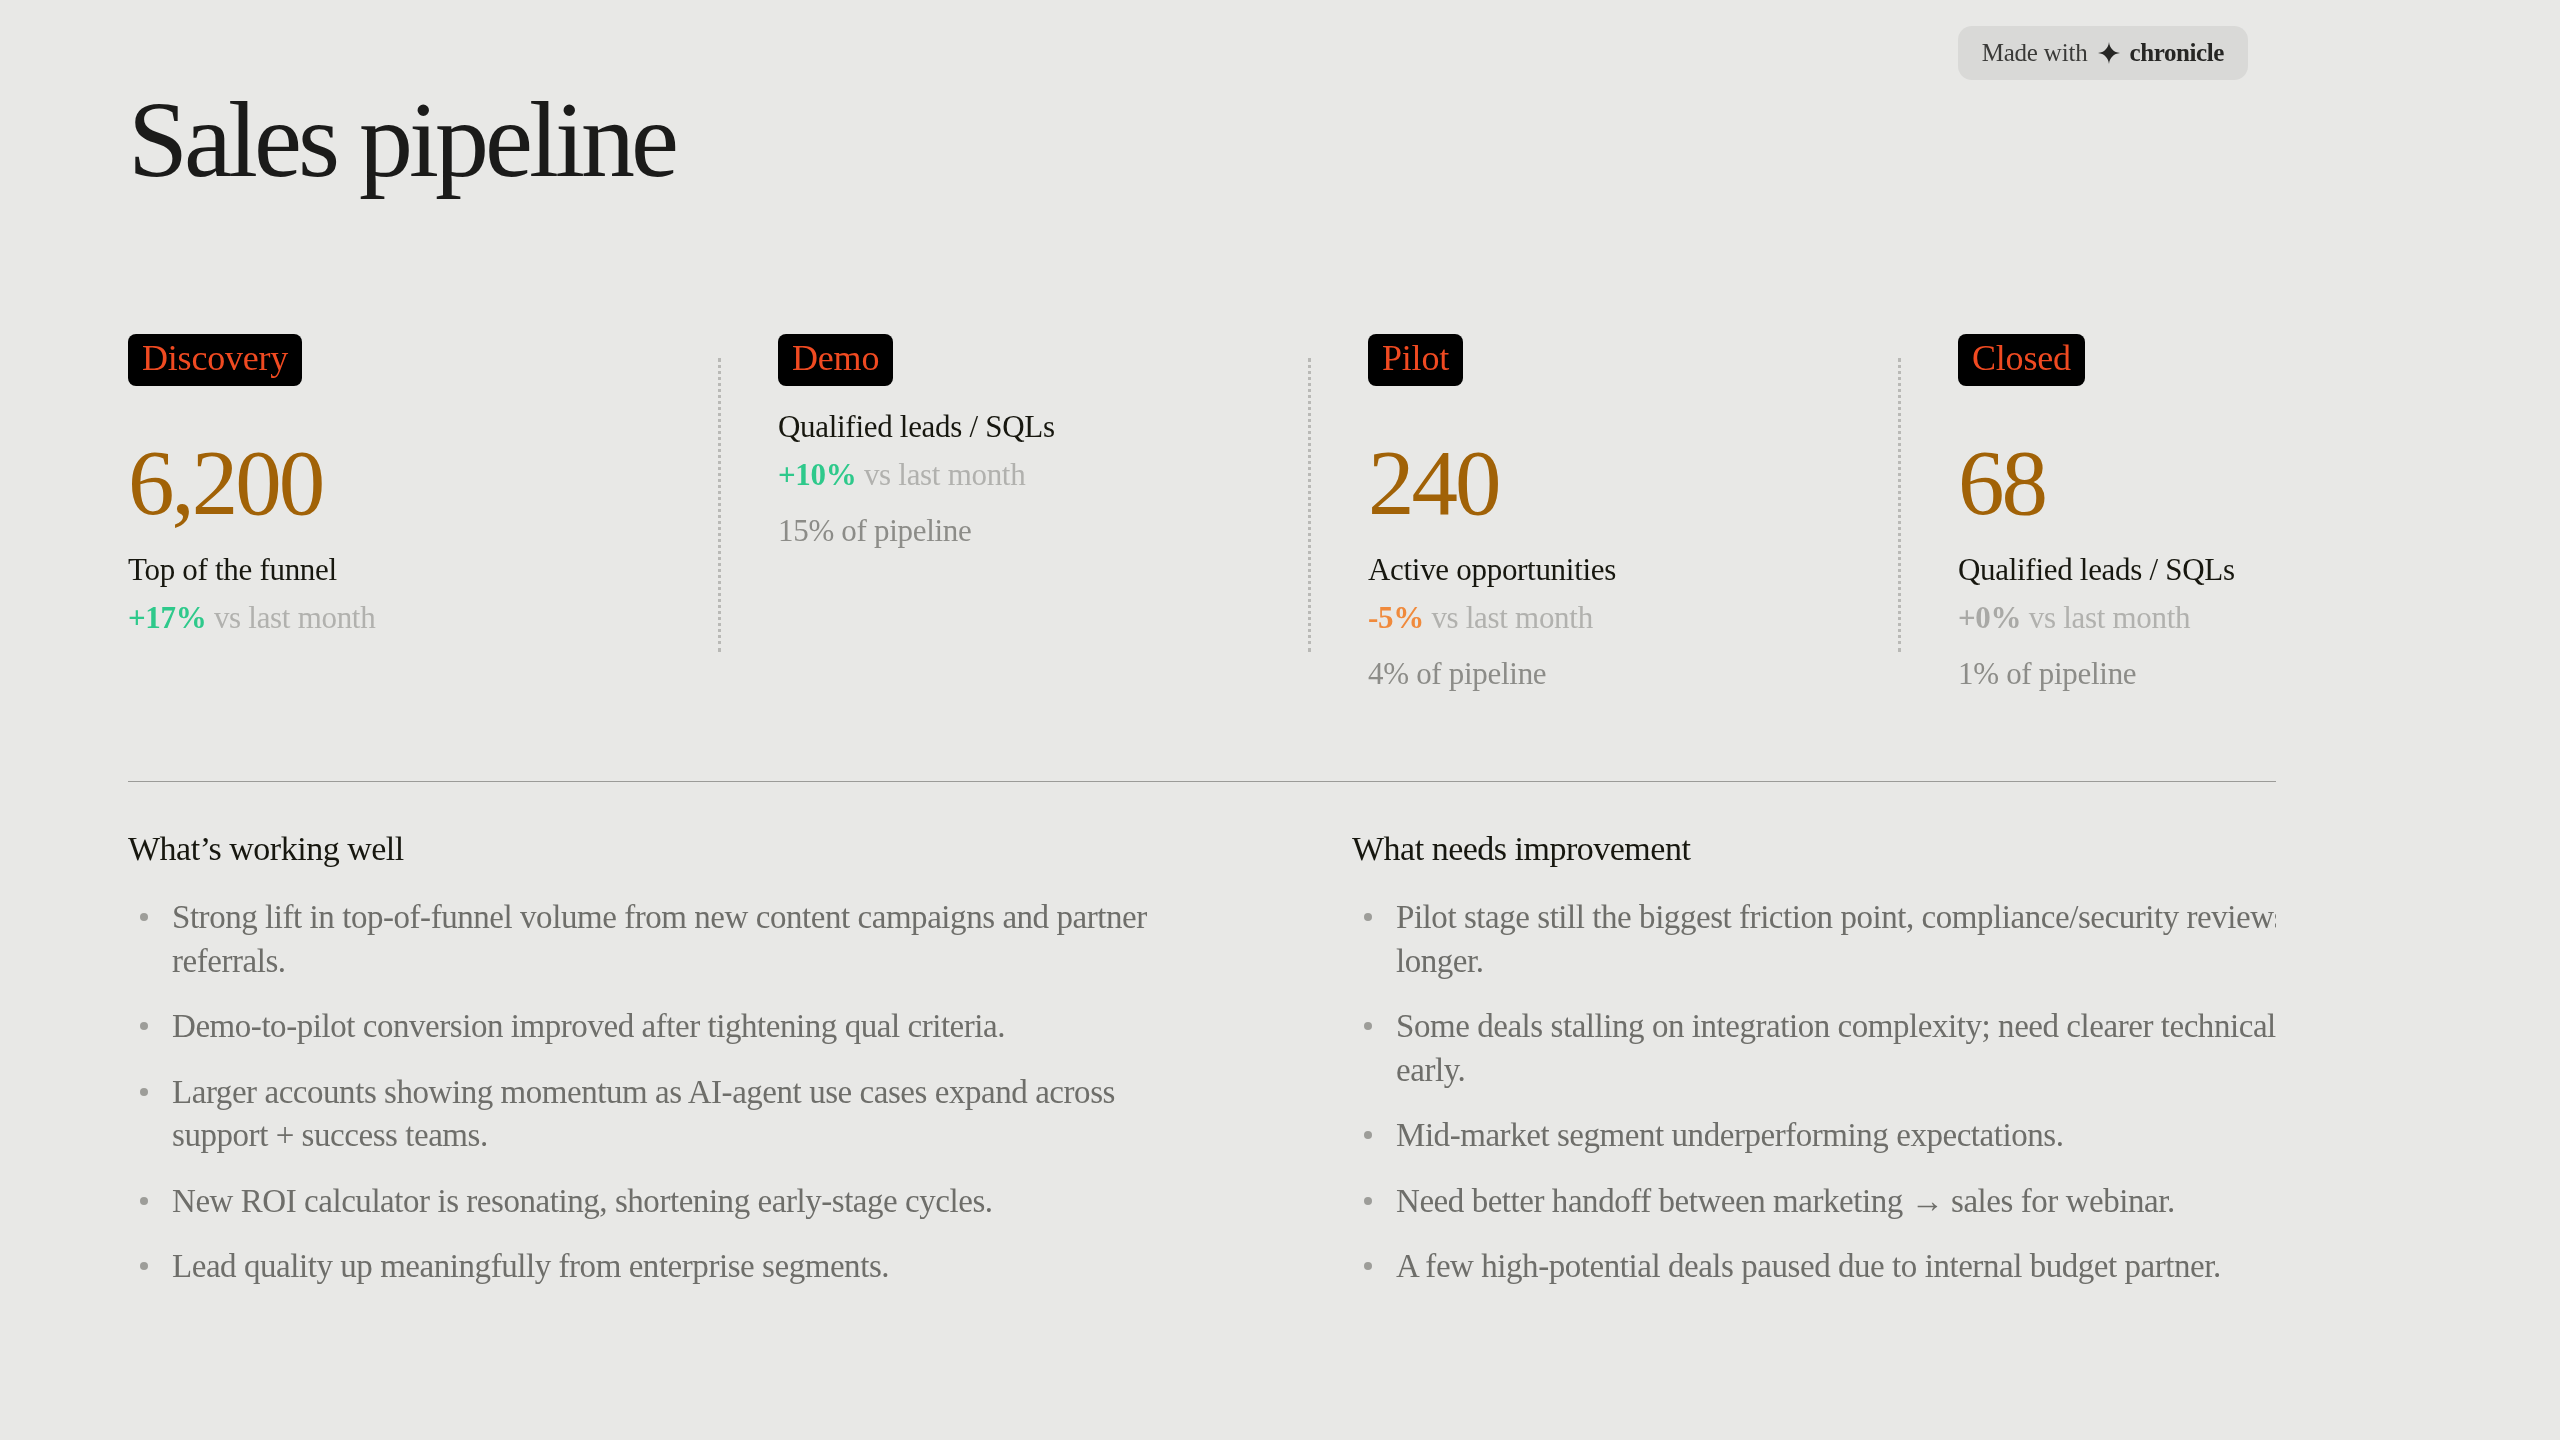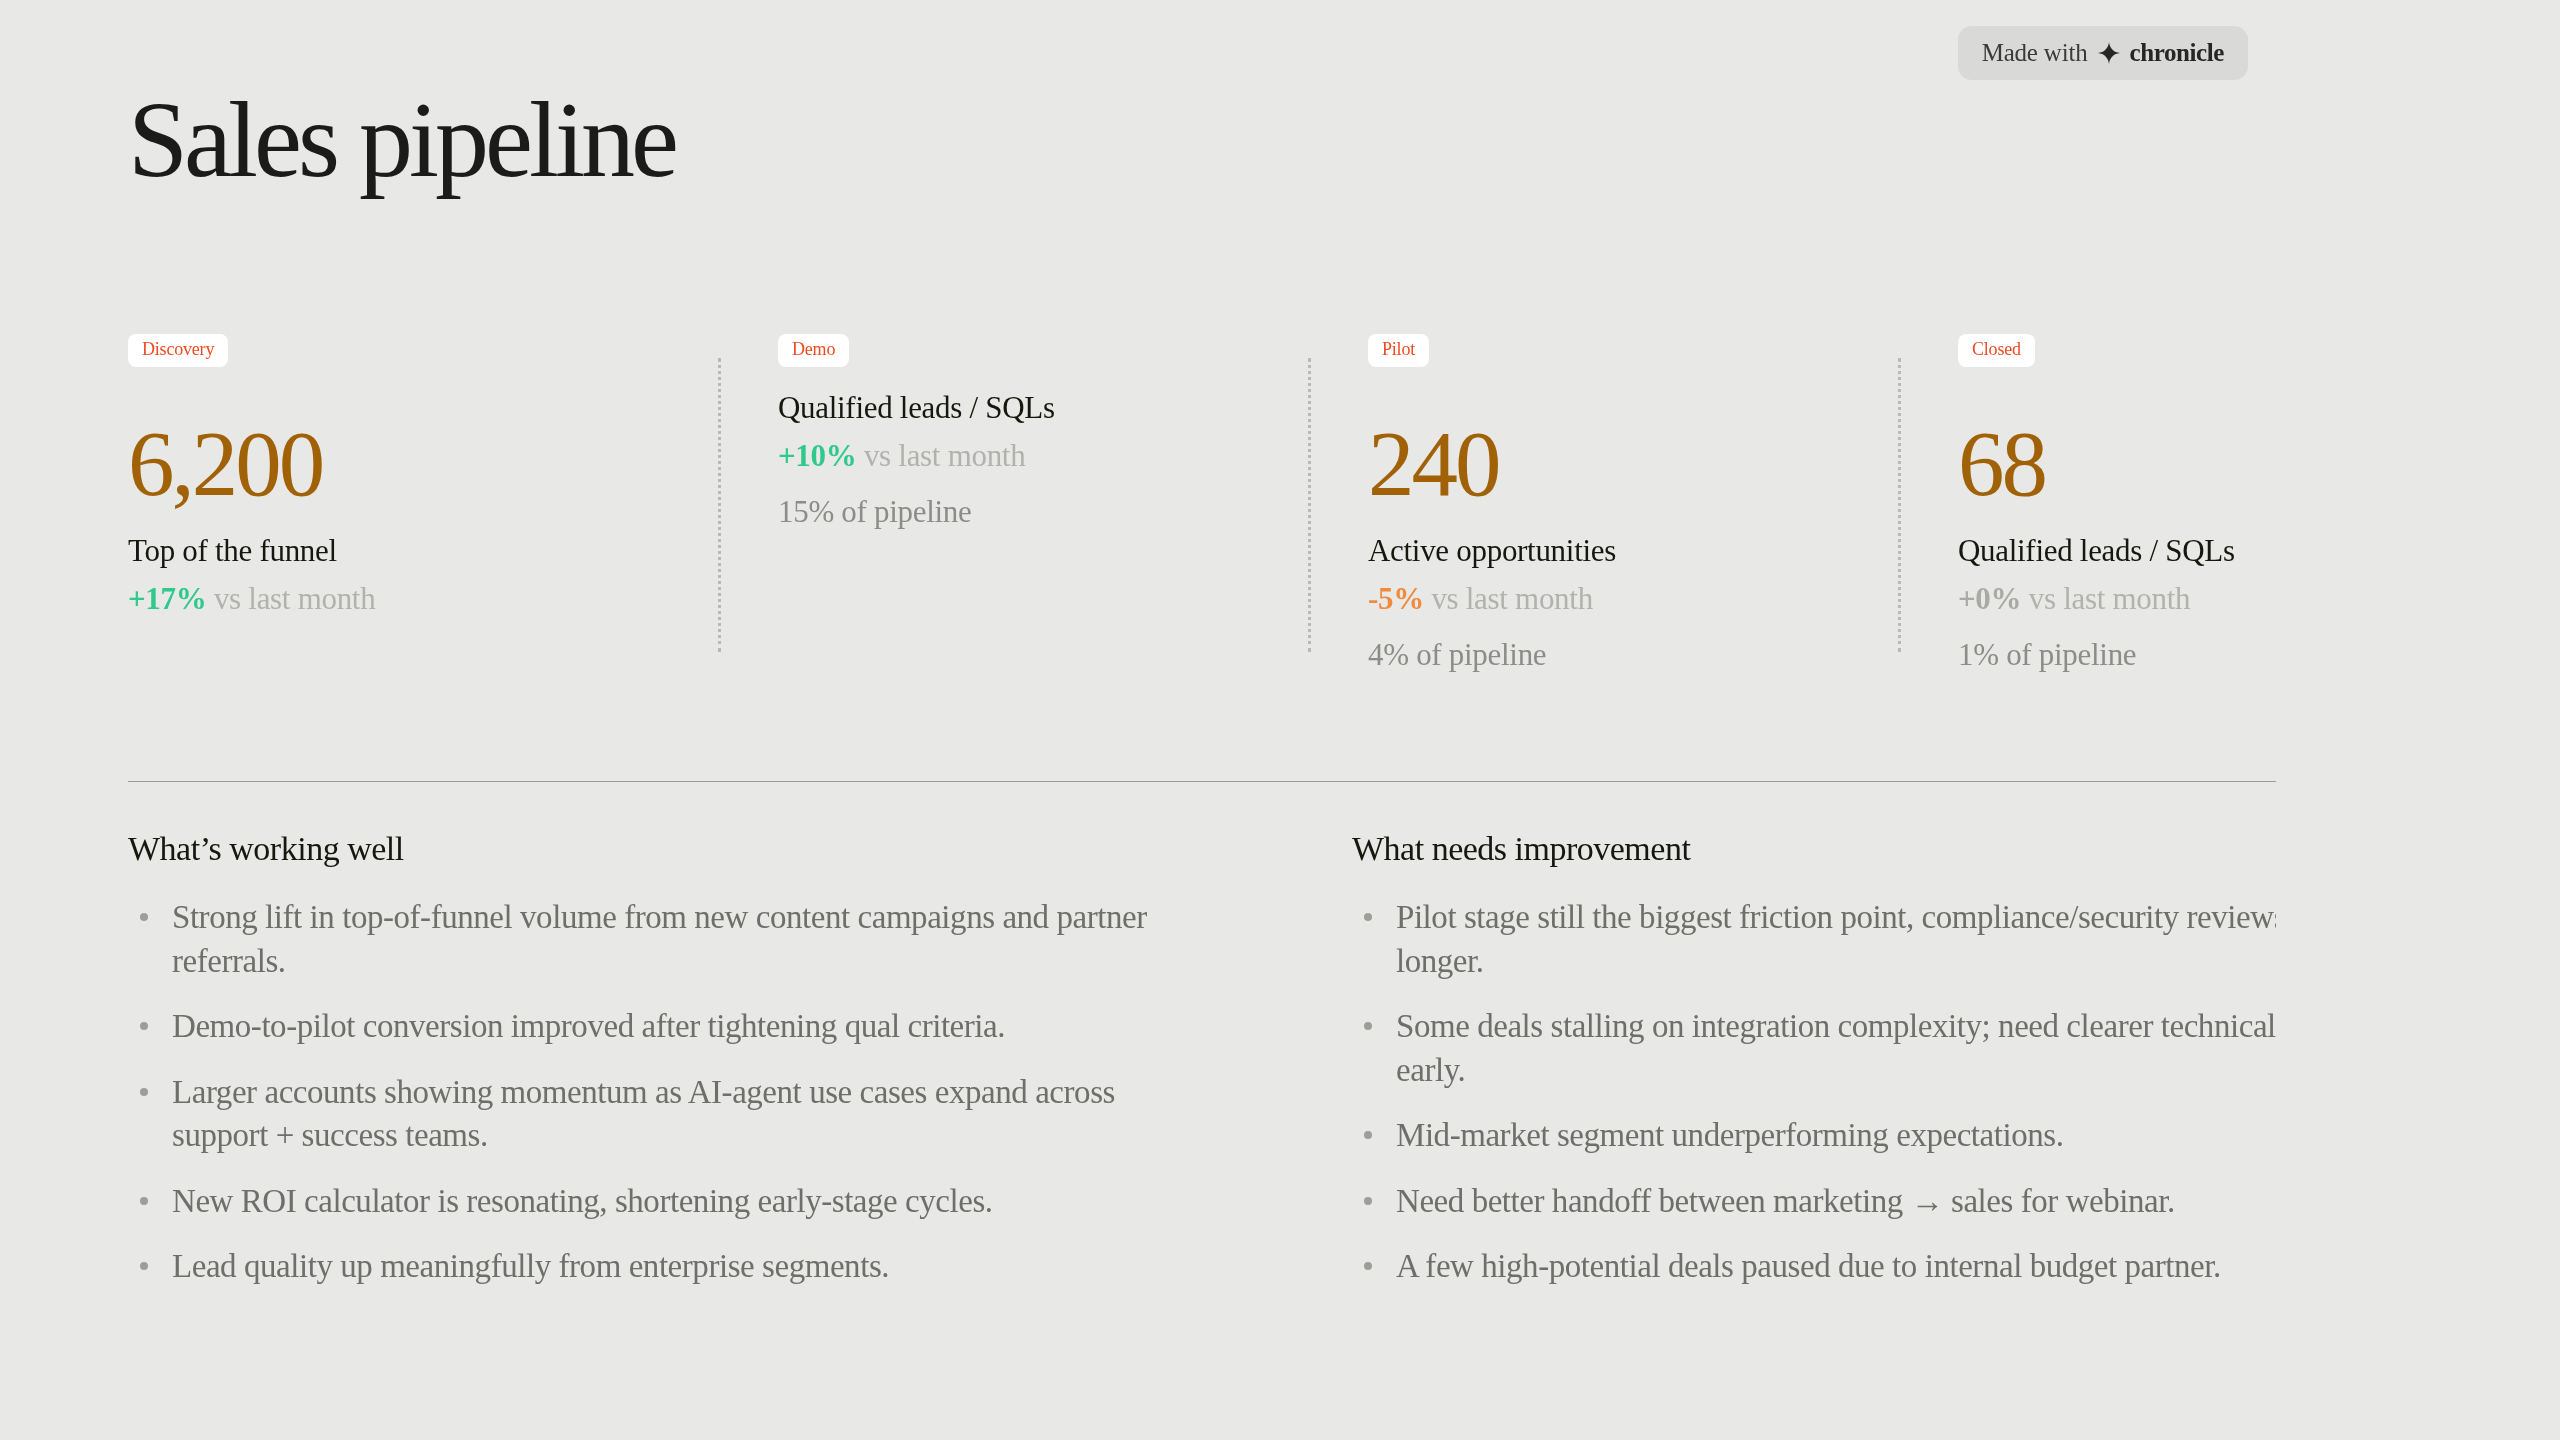--- a/index.html
+++ b/index.html
@@ -68,23 +68,23 @@
     content:"";
     position:absolute;
     left:0; top:24px; bottom:42px;
     width:0;
     border-left:3px dotted #b9b9b6;
   }
   .badge {
     display:inline-block;
     padding:6px 14px 8px;
     border-radius:8px;
-    background:#ffffff;
+    background:#000000;
     color:#f04a21;
-    font-size:18px;
+    font-size:36px;
     line-height:1.05;
     letter-spacing:-0.2px;
   }
   .metric-value {
     margin-top:50px;
     font-size:93px;
     font-weight:300;
     letter-spacing:-3px;
     color:#a16207;
     line-height:1;

